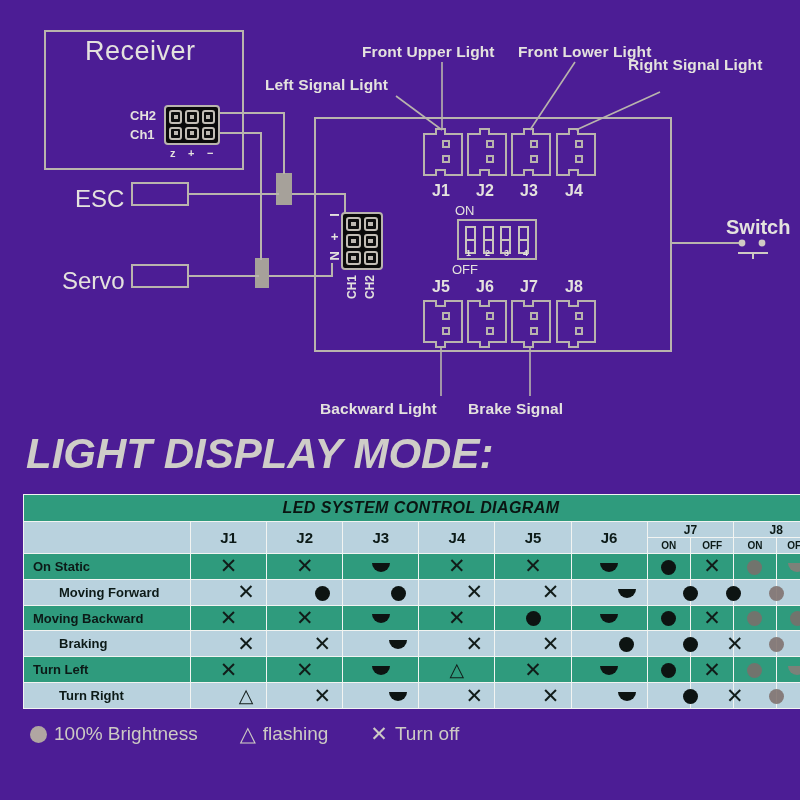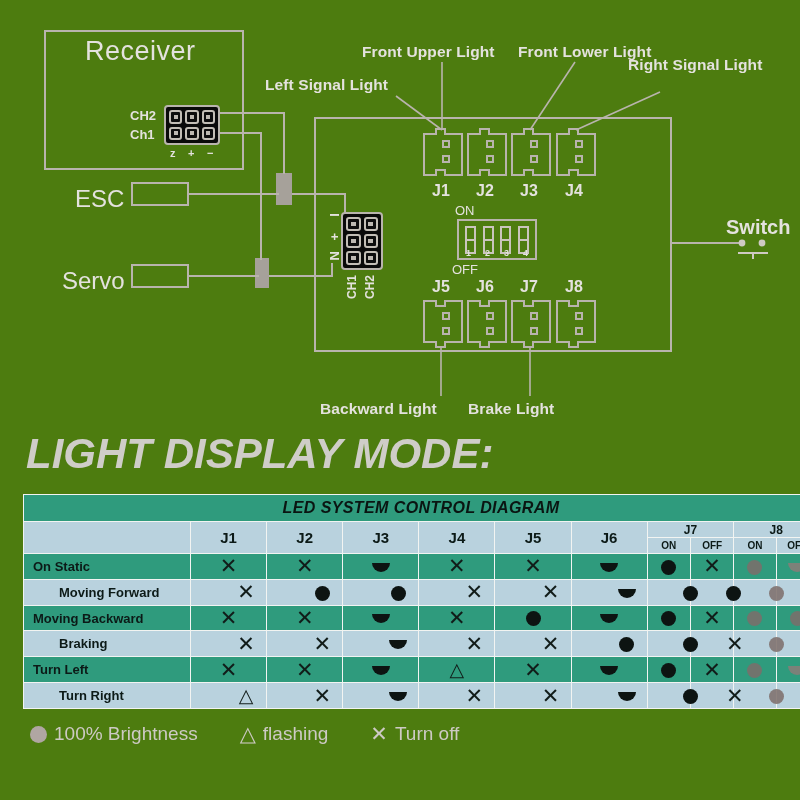--- a/index.html
+++ b/index.html
@@ -1,19 +1,19 @@
 <!DOCTYPE html>
 <html><head>
 <meta charset="utf-8">
 <style>
   html,body{margin:0;padding:0;background:#000;}
   body{width:800px;height:800px;position:relative;overflow:hidden;
        font-family:"Liberation Sans", sans-serif; color:#d8d8d8;}
 
-  #root{position:absolute;inset:0;background:#4d7c0f;text-decoration:underline;}
+  #root{position:absolute;inset:0;background:#4c1d95;text-decoration:underline;}
 
   
   .ln{position:absolute;background:#b9b4ad;}
   .hln{height:2px;}
   .vln{width:2px;}
   .box{position:absolute;border:2px solid #b9b4ad;box-sizing:border-box;}
   .lbl{position:absolute;color:#e4e2de;white-space:nowrap;}
 
   
   .t-receiver{font-size:27px;letter-spacing:.5px;}
@@ -263,21 +263,21 @@
     <div class="lbl t-jlabel" style="left:432px;top:278px;">J5</div>
     <div class="lbl t-jlabel" style="left:476px;top:278px;">J6</div>
     <div class="lbl t-jlabel" style="left:520px;top:278px;">J7</div>
     <div class="lbl t-jlabel" style="left:565px;top:278px;">J8</div>
 
     <div class="lbl t-callout" style="left:265px;top:76px;">Left Signal Light</div>
     <div class="lbl t-callout" style="left:362px;top:43px;">Front Upper Light</div>
     <div class="lbl t-callout" style="left:518px;top:43px;">Front Lower Light</div>
     <div class="lbl t-callout" style="left:628px;top:56px;">Right Signal Light</div>
     <div class="lbl t-callout" style="left:320px;top:400px;">Backward Light</div>
-    <div class="lbl t-callout" style="left:468px;top:400px;">Brake Light</div>
+    <div class="lbl t-callout" style="left:468px;top:400px;">Brake Signal</div>
 
     <svg style="position:absolute;left:0;top:0;width:800px;height:430px;pointer-events:none;">
       <line x1="396" y1="96" x2="442" y2="130" stroke="#b9b4ad" stroke-width="1.6"></line>
       <line x1="442" y1="62" x2="442" y2="130" stroke="#b9b4ad" stroke-width="1.6"></line>
       <line x1="575" y1="62" x2="530" y2="130" stroke="#b9b4ad" stroke-width="1.6"></line>
       <line x1="660" y1="92" x2="576" y2="130" stroke="#b9b4ad" stroke-width="1.6"></line>
       <line x1="441" y1="348" x2="441" y2="396" stroke="#b9b4ad" stroke-width="1.6"></line>
       <line x1="530" y1="348" x2="530" y2="396" stroke="#b9b4ad" stroke-width="1.6"></line>
     </svg>
 

